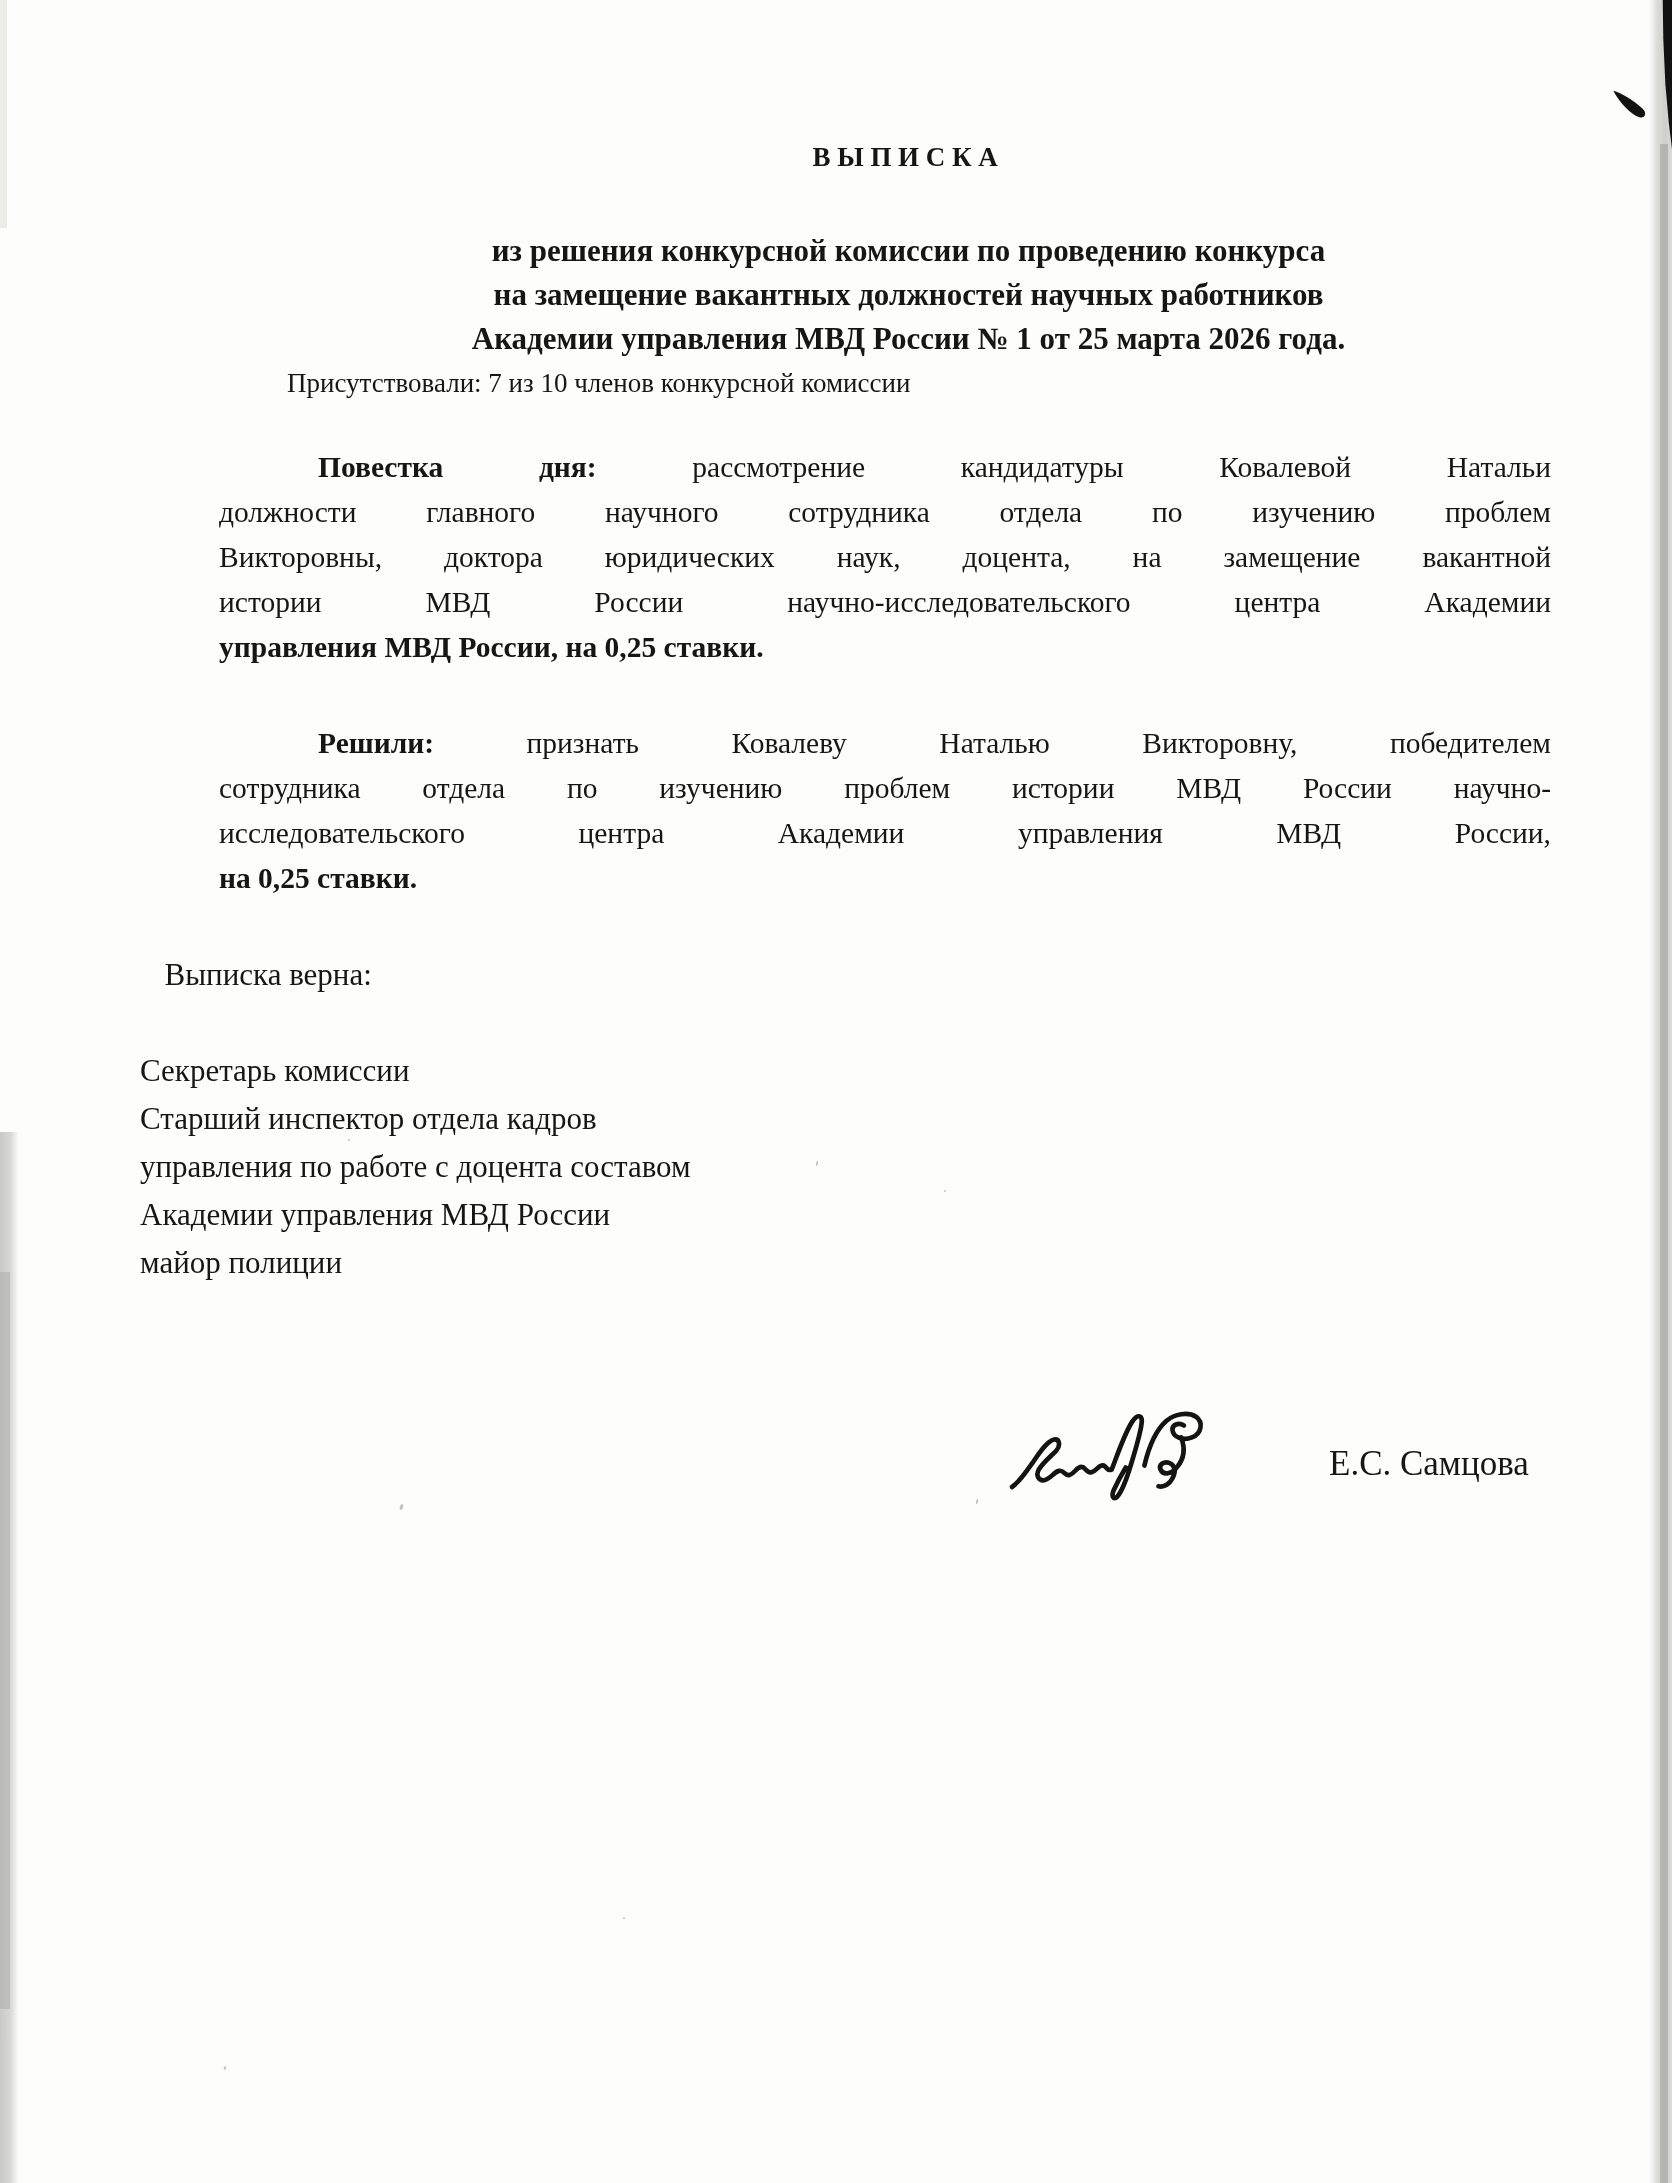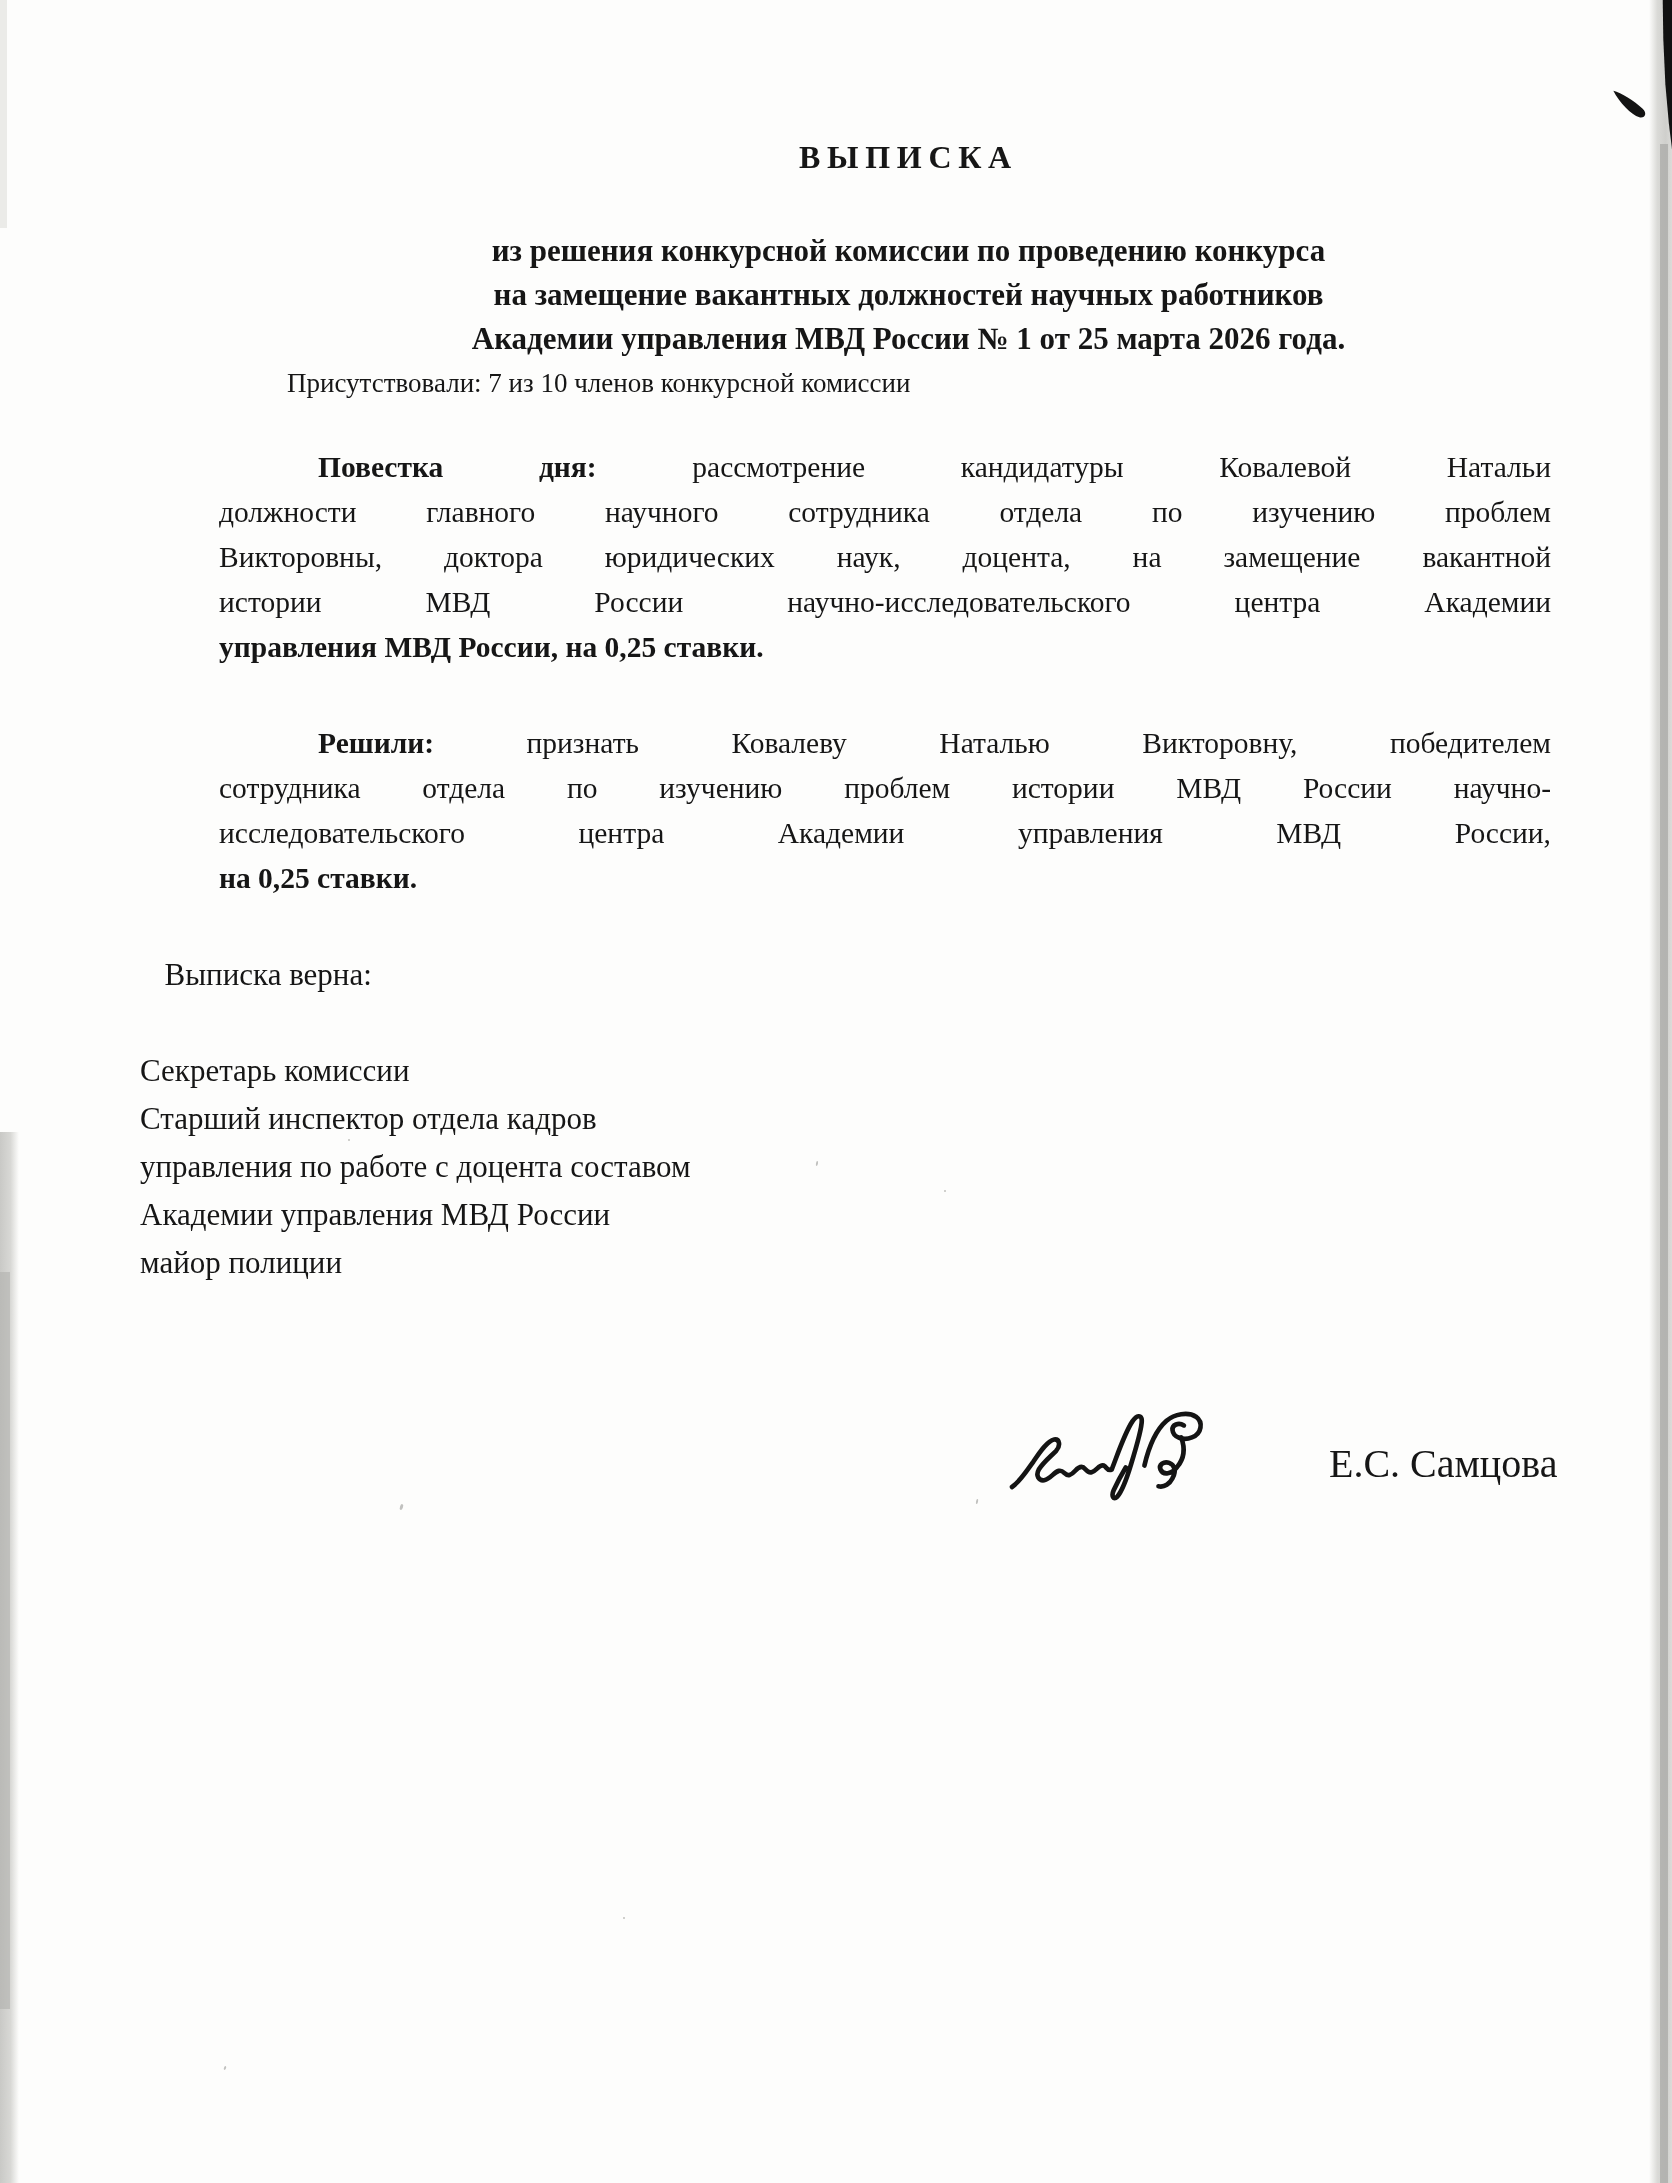--- a/index.html
+++ b/index.html
@@ -21,21 +21,21 @@
     width: 1363px;
   }
 
   .title-block {
     position: relative;
     left: 39px;
     margin-top: 137px;
     text-align: center;
   }
   .doc-title {
-    font-size: 32px;
+    font-size: 27px;
     line-height: 40px;
     font-weight: bold;
     letter-spacing: 6.7px;
     margin: 0;
   }
   .subtitle {
     margin-top: 52px;
     font-size: 31px;
     line-height: 44px;
     font-weight: bold;
@@ -68,21 +68,21 @@
     margin-left: -48px;
     font-size: 31px;
     line-height: 48px;
   }
   .signatory .bold-line { font-weight: normal; }
 
   .signatory-name {
     position: absolute;
     left: 1329px;
     top: 1440px;
-    font-size: 40px;
+    font-size: 35px;
     line-height: 48px;
     white-space: nowrap;
   }
 
   .signature-svg {
     position: absolute;
     left: 1005px;
     top: 1400px;
     width: 208px;
     height: 107px;

